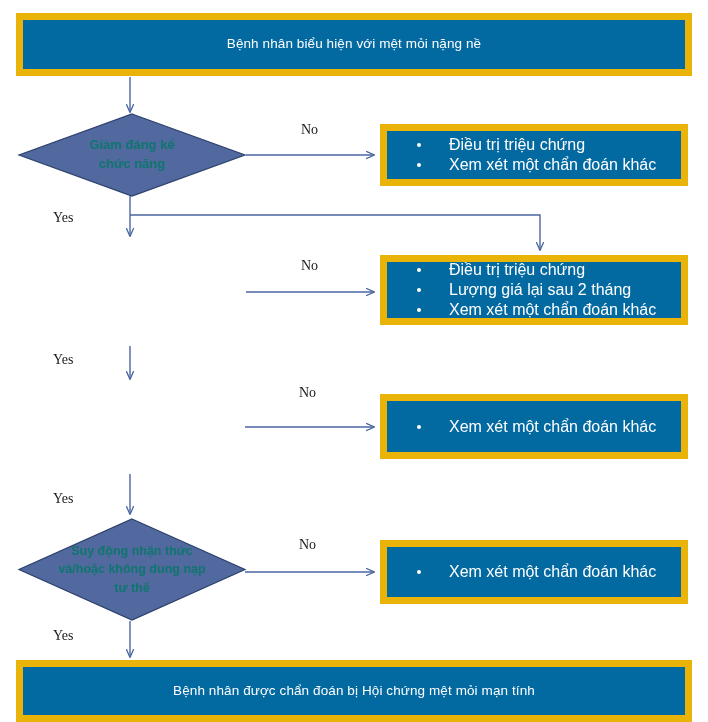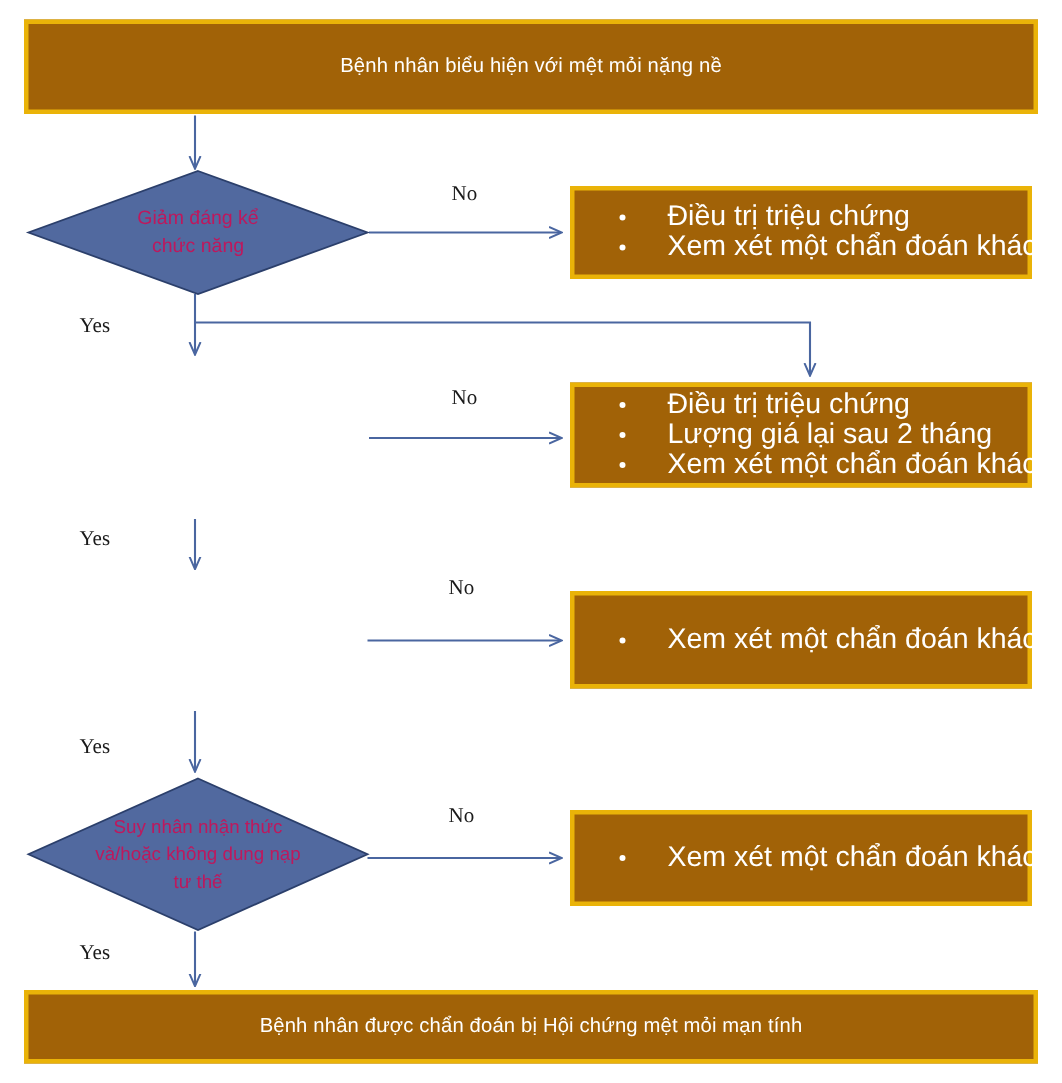--- a/index.html
+++ b/index.html
@@ -13,22 +13,22 @@
     height: 722px;
     background: #ffffff;
     font-family: "Liberation Sans", sans-serif;
     overflow: hidden;
   }
 
   
   .box {
     position: absolute;
     box-sizing: border-box;
-    background: #a16207;
-    border: 3px solid #eab308;
+    background: #0369a1;
+    border: 7px solid #eab308;
     display: flex;
     align-items: center;
     color: #ffffff;
   }
   .box.center {
     justify-content: center;
     text-align: center;
   }
   .box-text {
     font-size: 13.5px;
@@ -40,21 +40,21 @@
 
   
   .bullets {
     margin: 0;
     padding: 0 0 0 30px;
     list-style: none;
     width: 100%;
   }
   .bullets li {
     position: relative;
-    font-size: 19px;
+    font-size: 16px;
     line-height: 20px;
     color: #ffffff;
     padding-left: 32px;
     white-space: nowrap;
   }
   .bullets li::before {
     content: "";
     position: absolute;
     left: 0;
     top: 8px;
@@ -77,26 +77,27 @@
   .diamond-label {
     position: absolute;
     left: 0;
     top: 0;
     width: 100%;
     height: 100%;
     display: flex;
     align-items: center;
     justify-content: center;
     text-align: center;
-    color: #be185d;
+    color: #0f766e;
     font-size: 13px;
     line-height: 1.45;
     padding: 0 6px;
     box-sizing: border-box;
     pointer-events: none;
+    font-weight: bold;
   }
 
   
   .edge-label {
     position: absolute;
     font-size: 14px;
     color: #1a1a1a;
     white-space: nowrap;
     font-family: Liberation Serif, serif;
   }
@@ -190,32 +191,32 @@
       <li>Xem xét một chẩn đoán khác</li>
     </ul>
   </div>
 
   <div class="diamond-wrap" style="left:18px; top:518px; width:228px; height:103px;">
     <svg width="228" height="103" viewBox="0 0 228 103" xmlns="http://www.w3.org/2000/svg">
       <polygon points="114,1 227,51.5 114,102 1,51.5" fill="#51699F" stroke="#2B3F6B" stroke-width="1.2"></polygon>
     </svg>
     <div class="diamond-label" style="font-size:12.5px;">
       <span>
-        <span>Suy nhân nhận thức</span><br>
+        <span>Suy động nhận thức</span><br>
         <span>và/hoặc không dung nạp</span><br>
         <span>tư thế</span>
       </span>
     </div>
   </div>
   <div class="edge-label" style="left:299px; top:537px;">No</div>
   <div class="edge-label" style="left:53px; top:628px;">Yes</div>
 
   <div class="box" style="left:380px; top:540px; width:308px; height:64px;">
     <ul class="bullets">
       <li>Xem xét một chẩn đoán khác</li>
     </ul>
   </div>
 
-  <div class="box center" style="left:16px; top:660px; width:676px; height:49px;">
+  <div class="box center" style="left:16px; top:660px; width:676px; height:62px;">
     <span class="box-text">Bệnh nhân được chẩn đoán bị Hội chứng mệt mỏi mạn tính</span>
   </div>
 
 </div>
 
 </body></html>

